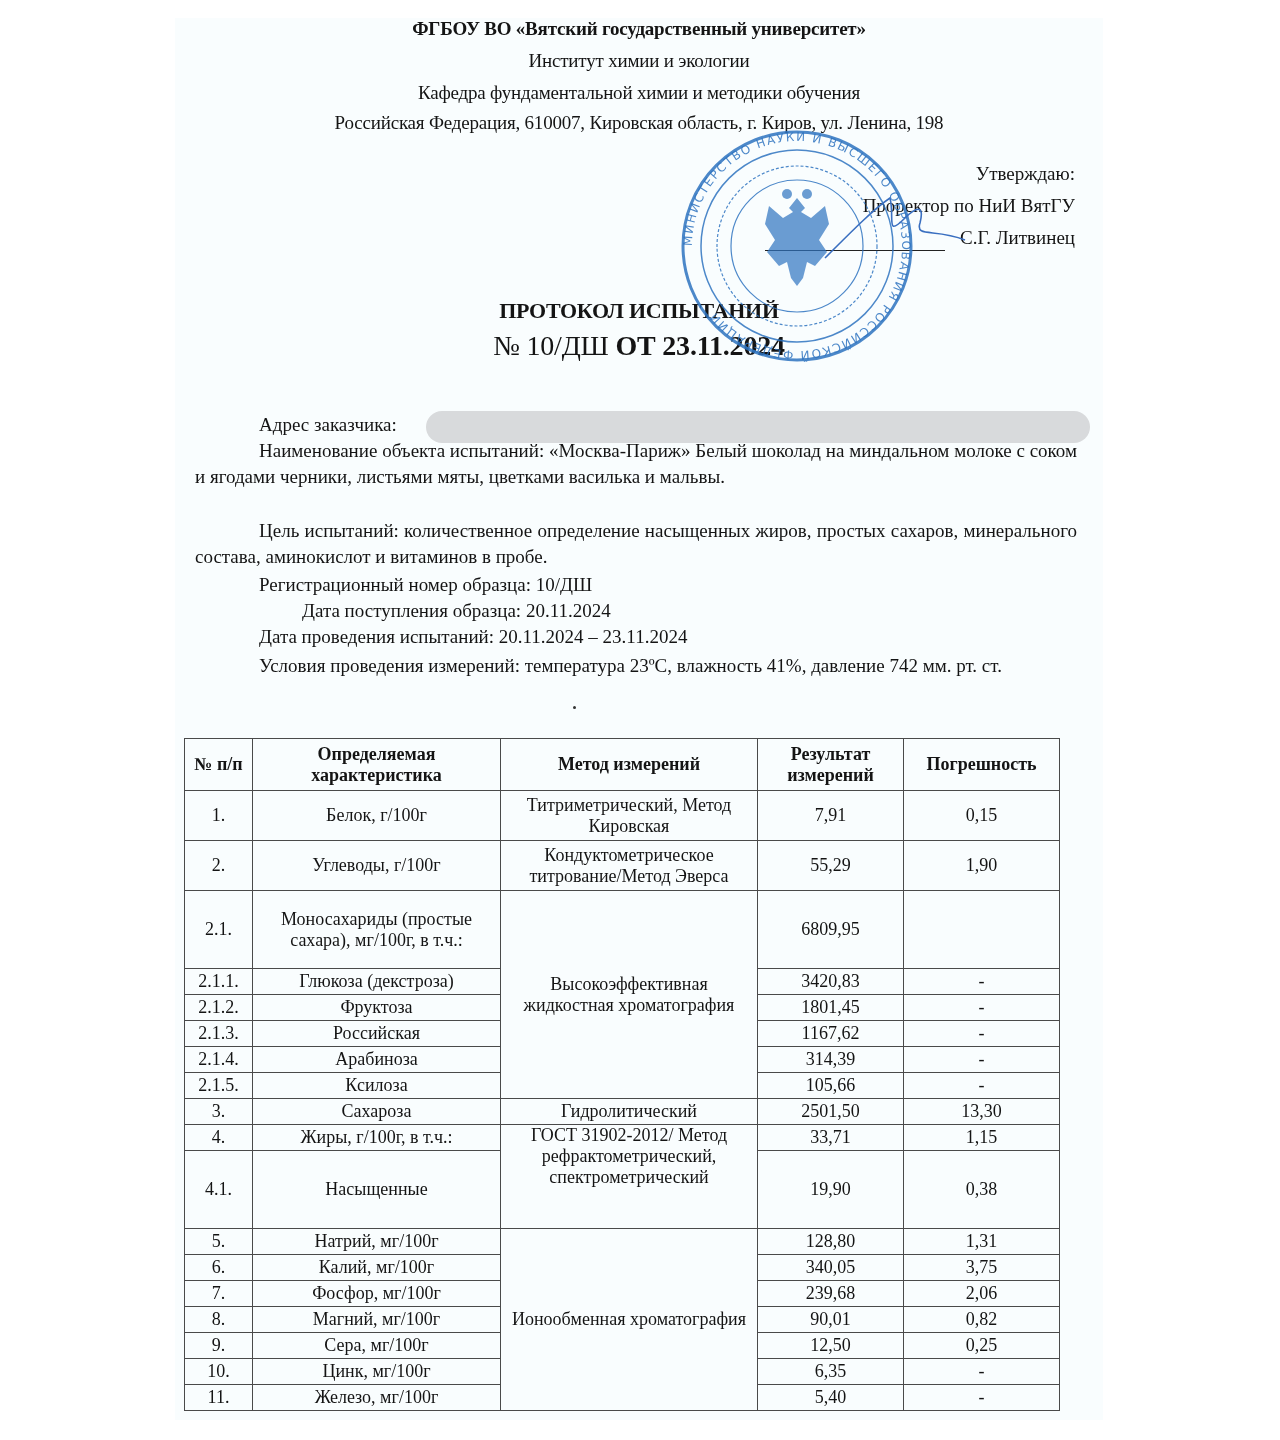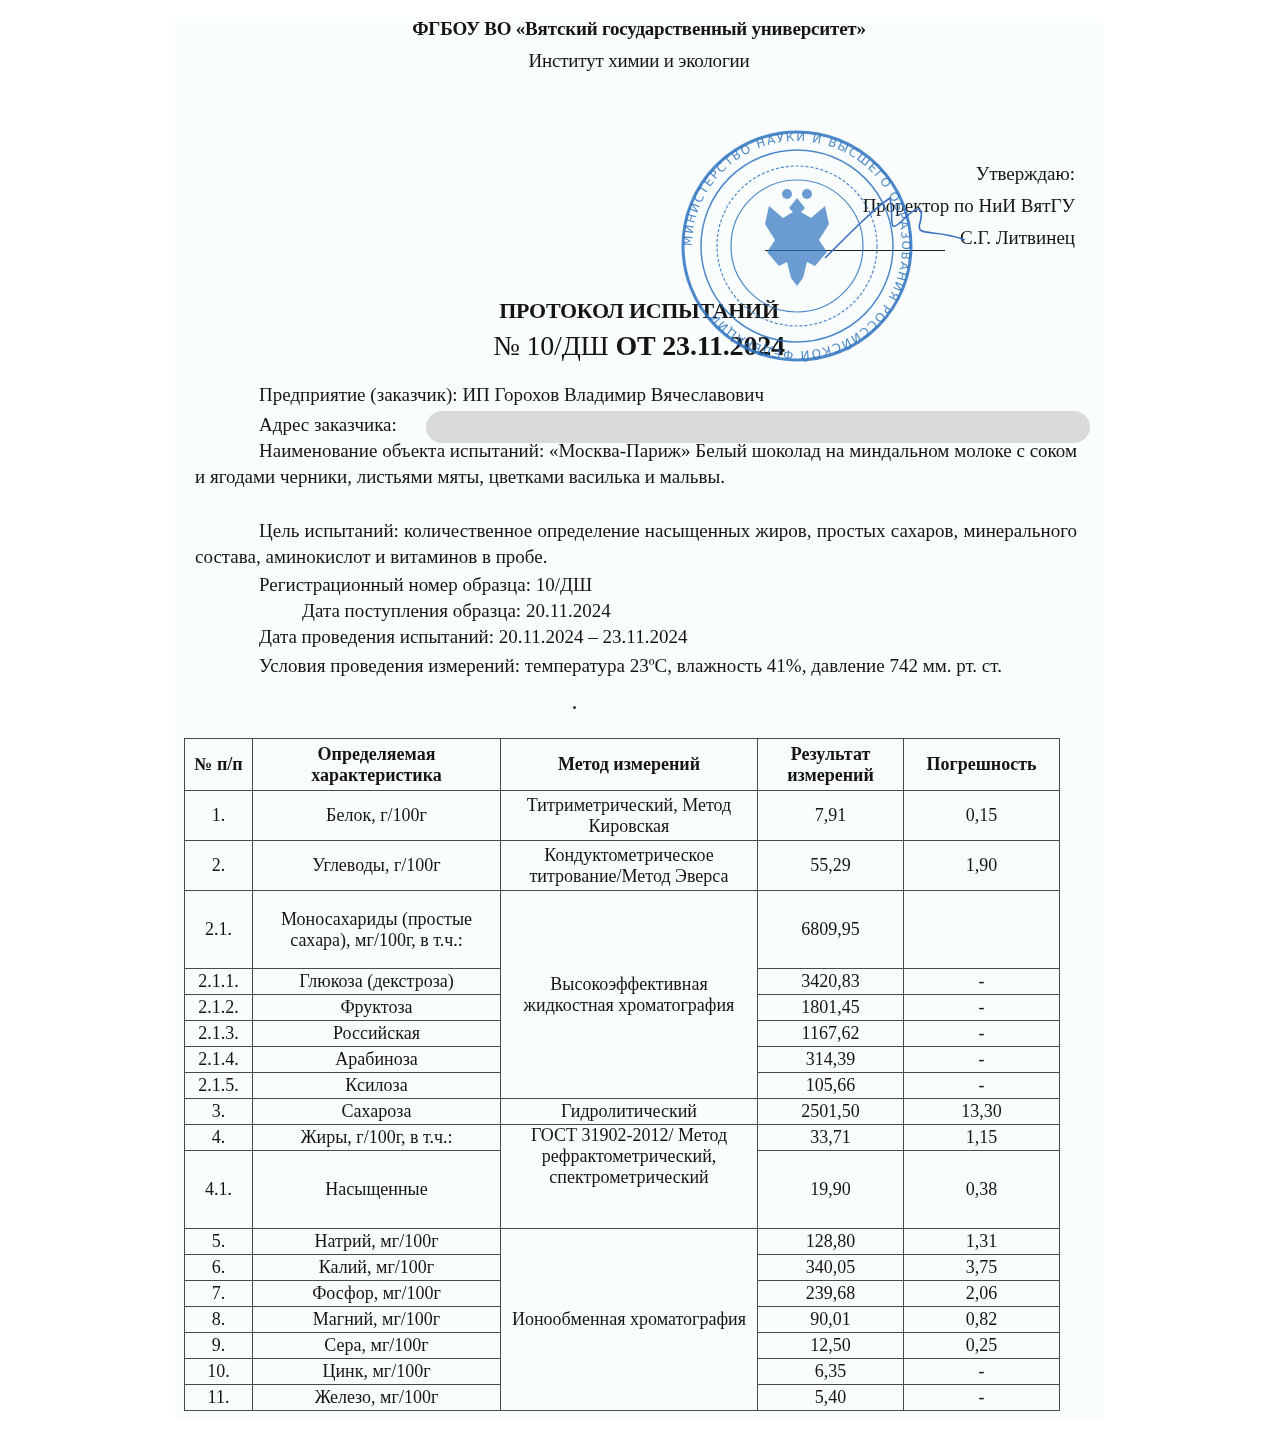--- a/index.html
+++ b/index.html
@@ -30,20 +30,22 @@
   table.results th { font-weight: bold; font-size: 18px; }
   .c1 { width: 68px; } .c2 { width: 248px; } .c3 { width: 257px; } .c4 { width: 146px; } .c5 { width: 156px; }
 </style>
 </head>
 <body>
 
 <div class="page">
 
   <div class="center-line" style="top:32px;">Институт химии и экологии</div>
   <div class="center-line bold" style="top:0px;">ФГБОУ ВО «Вятский государственный университет»</div>
+  <div class="center-line" style="top:64px;">Кафедра фундаментальной химии и методики обучения</div>
+  <div class="center-line" style="top:94px;">Российская Федерация, 610007, Кировская область, г. Киров, ул. Ленина, 198</div>
 
   <div class="approve" style="top:145px;">Утверждаю:</div>
   <div class="approve" style="top:177px;">Проректор по НиИ ВятГУ</div>
   <div class="approve" style="top:209px;">С.Г. Литвинец</div>
   <div class="sig-line" style="left:590px; top:232px; width:180px;"></div>
 
   <div class="center-line title" style="top:280px;">ПРОТОКОЛ ИСПЫТАНИЙ</div>
   <div class="center-line" style="top:312px; font-size:28px;">
     <span>№ 10/ДШ</span>
     <span class="bold">ОТ 23.11.2024</span>
@@ -66,24 +68,20 @@
       <path d="M118 70 l8 10 l-4 4 l10 6 l14 -12 l4 18 l-10 16 l8 12 l-12 14 l-8 -4 l-4 16 l-6 8 l-6 -8 l-4 -16 l-8 4 l-12 -14 l8 -12 l-10 -16 l4 -18 l14 12 l10 -6 l-4 -4 z"></path>
       <circle cx="108" cy="66" r="5"></circle>
       <circle cx="128" cy="66" r="5"></circle>
     </g>
   </svg>
 
   <svg class="abs" style="left:640px; top:170px;" width="160" height="80">
     <path d="M10 70 C 40 40, 60 20, 75 10 C 80 30, 70 50, 90 30 C 100 20, 110 15, 105 35 C 100 50, 120 40, 150 52" fill="none" stroke="#3a6fc0" stroke-width="1.6"></path>
   </svg>
 
-  <div class="line" style="top:366px;">
-    <span>Предприятие (заказчик):</span>
-    <span>ИП Горохов Владимир Вячеславович</span>
-  </div>
   <div class="line" style="top:396px;">Адрес заказчика:</div>
   <div class="redact"></div>
 
   <div class="para indent" style="top:420px;">Наименование объекта испытаний: «Москва-Париж» Белый шоколад на миндальном молоке с соком и ягодами черники, листьями мяты, цветками василька и мальвы.</div>
   <div class="para indent" style="top:500px;">Цель испытаний: количественное определение насыщенных жиров, простых сахаров, минерального состава, аминокислот и витаминов в пробе.</div>
   <div class="line" style="top:556px;text-align:right;">Регистрационный номер образца: 10/ДШ</div>
   <div class="line" style="top:582px;margin-left:43px;">Дата поступления образца: 20.11.2024</div>
   <div class="line" style="top:608px;">Дата проведения испытаний: 20.11.2024 – 23.11.2024</div>
   <div class="para indent" style="top:635px;">Условия проведения измерений: температура 23ºС, влажность 41%, давление 742 мм. рт. ст.</div>
   <div class="dot" style="left:398px; top:688px;"></div>

